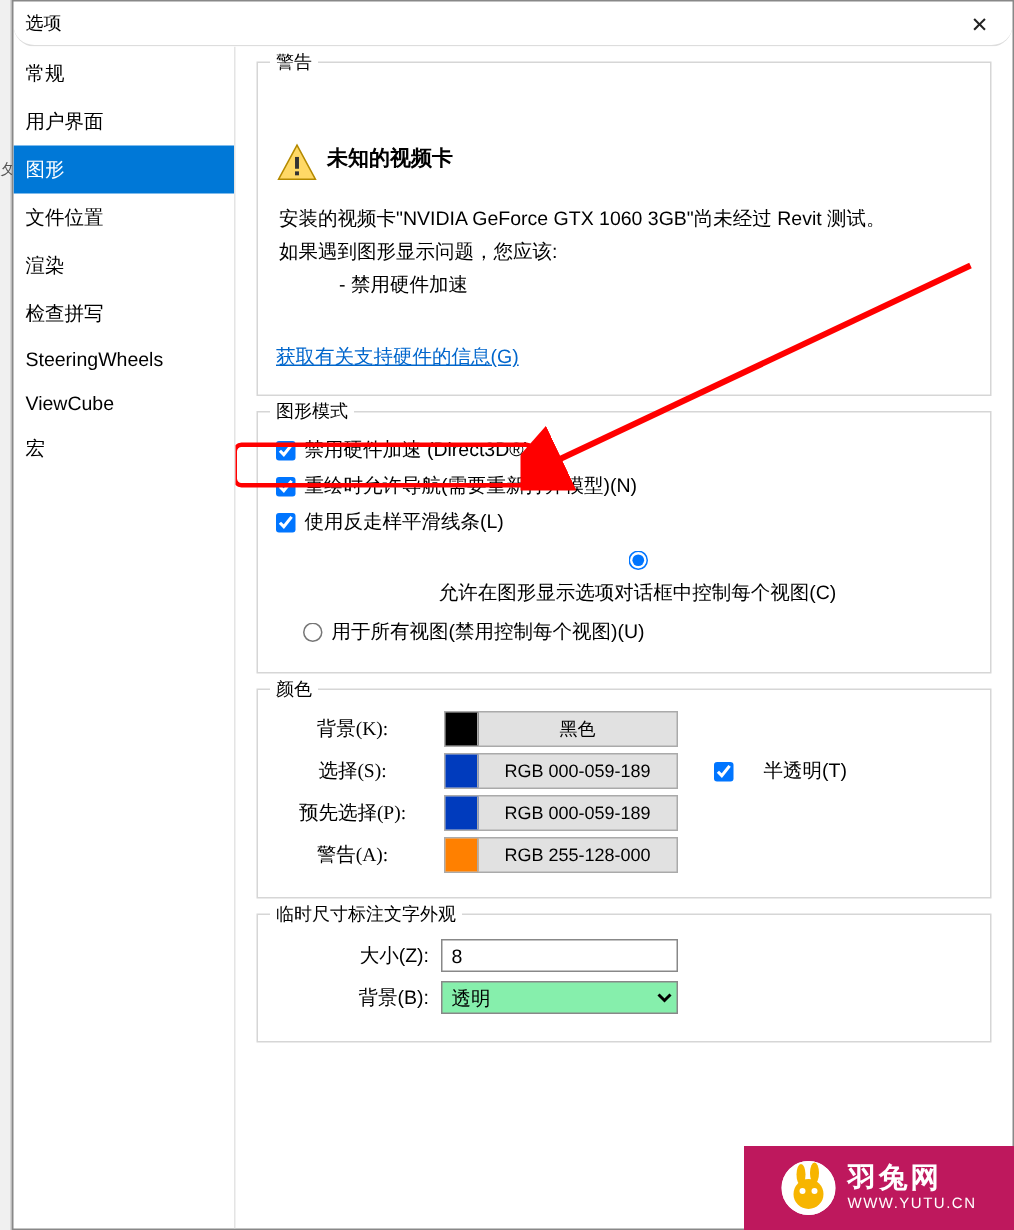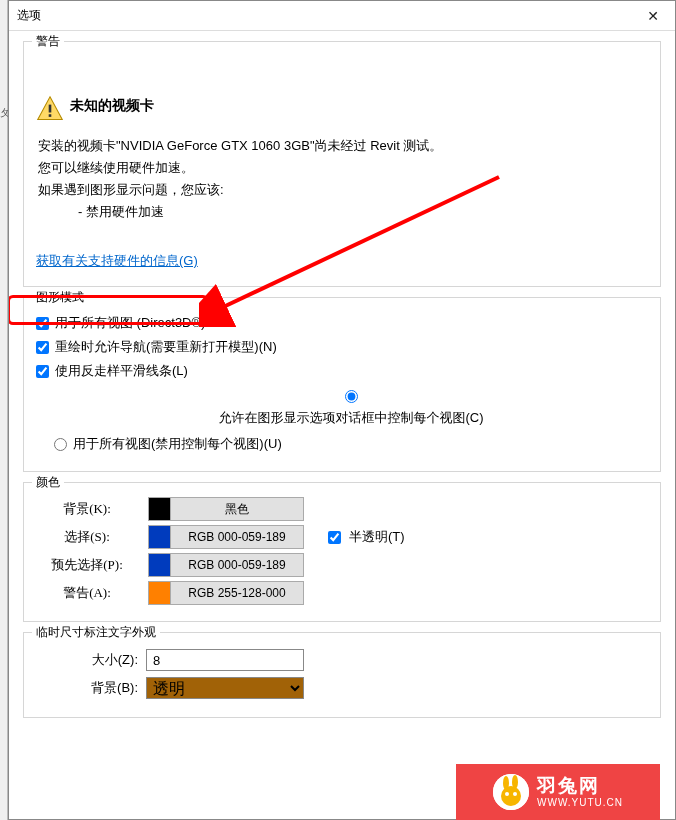--- a/index.html
+++ b/index.html
@@ -1,18 +1,18 @@
 <!DOCTYPE html>
 <html><head>
 <meta charset="utf-8">
 <style>
 * { box-sizing: border-box; margin: 0; padding: 0; font-family: "Microsoft YaHei", "Segoe UI", sans-serif; }
 body { width: 676px; height: 820px; background: #fff; overflow: hidden; position: relative; }
 .dialog { position: absolute; left: 8px; top: 0; width: 668px; height: 820px; border: 1px solid #888; background: #fff; display: flex; flex-direction: column; }
-.titlebar { height: 30px; display: flex; align-items: center; justify-content: space-between; padding: 0 0 0 8px; border-bottom: 1px solid #ddd; }
+.titlebar { height: 30px; display: flex; align-items: center; justify-content: space-between; padding: 0 0 0 8px; border-bottom: 1px solid #ddd; border-radius: 14px; }
 .title { font-size: 12px; }
 .closebtn { width: 44px; height: 30px; display: flex; align-items: center; justify-content: center; font-size: 14px; color: #222; }
 .body { flex: 1; display: flex; overflow: hidden; }
 .sidebar { width: 148px; border-right: 1px solid #e4e4e4; padding-top: 2px; }
 .sidebar-item { padding: 7px 8px; font-size: 13px; cursor: default; }
 .sidebar-item.sel { background: #0078d7; color: #fff; }
 .content { flex: 1; padding: 10px 14px 4px 14px; overflow: hidden; position: relative; }
 .group { border: 1px solid #d6d6d6; margin-bottom: 10px; position: relative; padding: 10px 12px 12px 12px; }
 .group-title { position: absolute; top: -9px; left: 8px; background: #fff; padding: 0 4px; font-size: 12px; }
 .warn-head { display: flex; align-items: flex-start; gap: 6px; margin-top: 43px; }
@@ -24,28 +24,28 @@
 .linkrow a { color: #0066cc; text-decoration: underline; font-size: 13px; cursor: pointer; }
 .chk-row { display: flex; align-items: center; gap: 6px; font-size: 13px; margin: 6px 0; }
 .chk-row input[type="checkbox"] { width: 13px; height: 13px; }
 .chk-row input[type="radio"] { width: 13px; height: 13px; }
 .radio-row { margin-left: 18px; }
 .color-row { display: flex; align-items: center; gap: 6px; margin: 4px 0; font-size: 13px; }
 .color-label { width: 106px; text-align: center; padding-right: 4px; font-family: Liberation Serif, serif; }
 .color-btn { display: flex; align-items: center; border: 1px solid #aaa; height: 24px; width: 156px; background: #e1e1e1; cursor: default; }
 .swatch { width: 22px; height: 22px; border-right: 1px solid #aaa; }
 .color-name { flex: 1; text-align: center; font-size: 12px; }
-.semi-chk { display: flex; align-items: center; gap: 8px; margin-left: 18px; }
+.semi-chk { display: flex; align-items: center; gap: 20px; margin-left: 18px; }
 .dim-row { display: flex; align-items: center; gap: 4px; margin: 6px 0; font-size: 13px; }
 .dim-label { width: 106px; text-align: right; padding-right: 4px; }
 .dim-input { height: 22px; border: 1px solid #888; width: 158px; padding: 0 6px; font-size: 13px; background: #fff; }
-.dim-combo { width: 158px; height: 22px; border: 1px solid #888; font-size: 16px; padding: 0 2px; background: #a16207; }
+.dim-combo { width: 158px; height: 22px; border: 1px solid #888; font-size: 13px; padding: 0 2px; background: #86efac; }
 .redbox { position: absolute; border: 3px solid #ff0000; border-radius: 6px; pointer-events: none; }
 .arrow-svg { position: absolute; pointer-events: none; }
-.logo { position: absolute; right: 16px; bottom: 0; width: 204px; height: 56px; background: #ef4444; display: flex; align-items: center; justify-content: center; gap: 8px; }
+.logo { position: absolute; right: 0; bottom: 0; width: 180px; height: 56px; background: #be185d; display: flex; align-items: center; justify-content: center; gap: 8px; }
 .logo-bunny { width: 36px; height: 36px; border-radius: 50%; background: #fff; position: relative; }
 .logo-text { display: flex; flex-direction: column; color: #fff; line-height: 1.1; }
 .logo-cn { font-size: 19px; font-weight: bold; letter-spacing: 2px; }
 .logo-en { font-size: 10px; letter-spacing: 1px; }
 .left-strip { position: absolute; left: 0; top: 0; width: 8px; height: 820px; background: #f0f0f0; border-right: 1px solid #bbb; }
 .left-strip .tiny { font-size: 10px; color: #555; writing-mode: horizontal-tb; margin-top: 106px; }
 </style>
 </head>
 <body>
 
@@ -54,49 +54,59 @@
 </div>
 
 <div class="dialog">
   <div class="titlebar">
     <span class="title">选项</span>
     <div class="closebtn">
       <span>✕</span>
     </div>
   </div>
   <div class="body">
+    <div class="sidebar">
+      <div class="sidebar-item">常规</div>
+      <div class="sidebar-item">用户界面</div>
+      <div class="sidebar-item sel">图形</div>
+      <div class="sidebar-item">文件位置</div>
+      <div class="sidebar-item">渲染</div>
+      <div class="sidebar-item">检查拼写</div>
+      <div class="sidebar-item">SteeringWheels</div>
+      <div class="sidebar-item">ViewCube</div>
+      <div class="sidebar-item">宏</div>
+    </div>
     <div class="content">
 
       <div class="group" style="padding-bottom:16px;">
         <span class="group-title">警告</span>
         <div class="warn-head">
           <svg class="warn-icon" viewBox="0 0 32 32">
             <polygon points="16,2 30,28 2,28" fill="#ffd966" stroke="#b58a00" stroke-width="1.2"></polygon>
             <rect x="14.5" y="11" width="3" height="9" fill="#333"></rect>
             <rect x="14.5" y="22" width="3" height="3" fill="#333"></rect>
           </svg>
           <div class="warn-title">未知的视频卡</div>
         </div>
         <div class="warn-body">
           <div>安装的视频卡"NVIDIA GeForce GTX 1060 3GB"尚未经过 Revit 测试。</div>
-          <div>您可以继续使用硬件加速。</div>
           <div>如果遇到图形显示问题，您应该:</div>
           <div class="indent">- 禁用硬件加速</div>
         </div>
         <div class="linkrow">
           <a>获取有关支持硬件的信息(G)</a>
         </div>
       </div>
 
       <div class="group">
         <span class="group-title">图形模式</span>
 
         <label class="chk-row">
           <input type="checkbox" checked="" style="">
-          <span>用于所有视图 (Direct3D®)</span>
+          <span>禁用硬件加速 (Direct3D®)</span>
         </label>
 
         <label class="chk-row">
           <input type="checkbox" checked="" style="">
           <span>重绘时允许导航(需要重新打开模型)(N)</span>
         </label>
 
         <label class="chk-row">
           <input type="checkbox" checked="" style="">
           <span>使用反走样平滑线条(L)</span>

